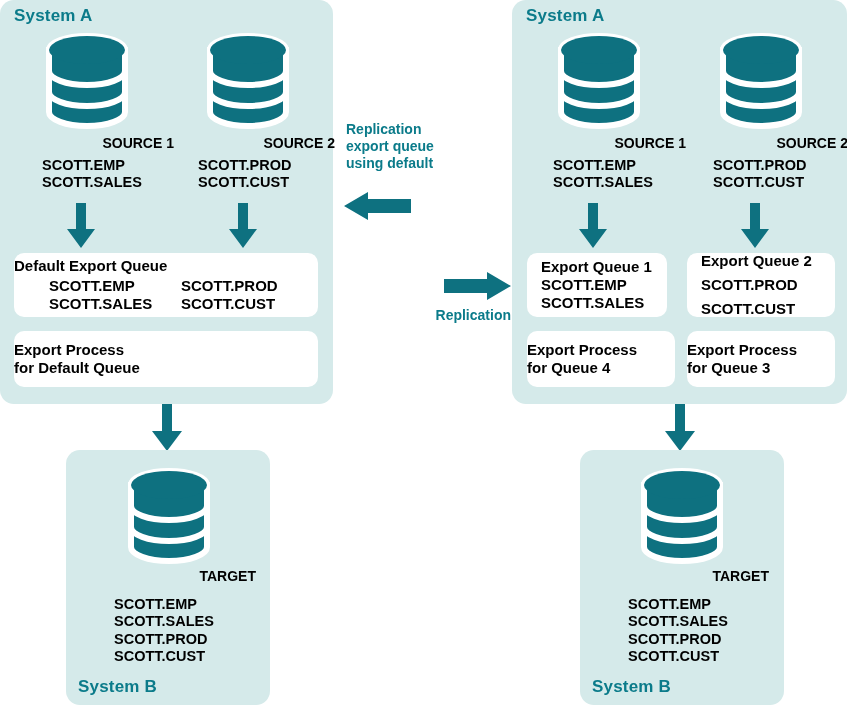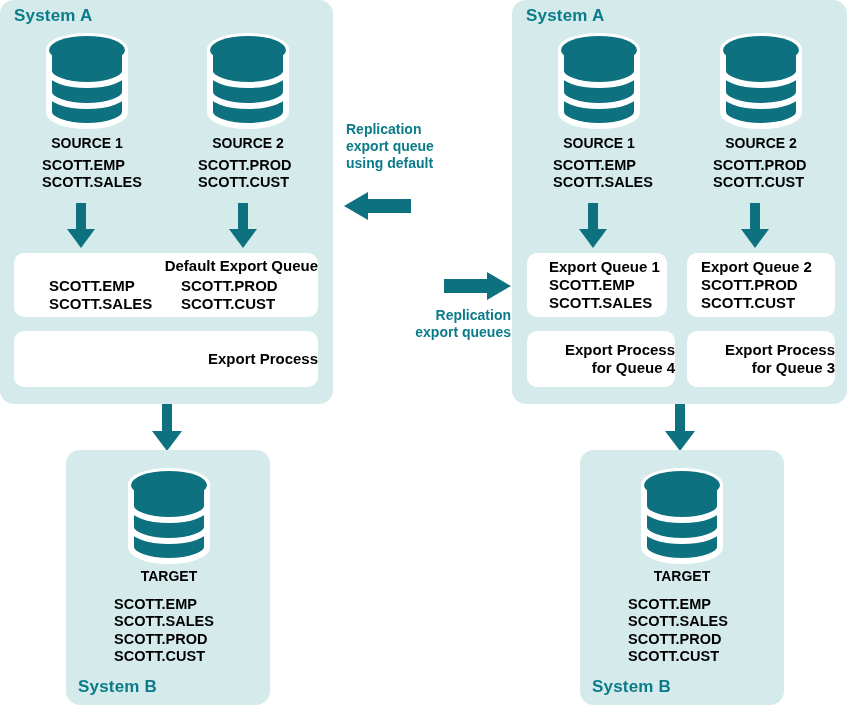--- a/index.html
+++ b/index.html
@@ -14,27 +14,27 @@
     position:absolute;color:#0b7b8a;font-weight:bold;font-size:17px;
     letter-spacing:.2px;white-space:nowrap;
   }
   .wbox{
     position:absolute;background:#ffffff;border-radius:10px;
     display:flex;flex-direction:column;justify-content:center;
   }
   .wbox .line{
     color:#000;font-weight:bold;font-size:15px;line-height:1.22;
   }
-  .center{text-align:right;}
+  .center{text-align:left;}
   .db{
     position:absolute;
   }
   .cap{
     position:absolute;color:#000;font-weight:bold;font-size:14px;
-    text-align:center;white-space:nowrap;
+    text-align:right;white-space:nowrap;
   }
   .tbl{
     position:absolute;color:#000;font-weight:bold;font-size:14.5px;
     line-height:1.2;white-space:nowrap;
   }
   .arrow-down{position:absolute;}
   .arrow-h{position:absolute;}
   .note{
     position:absolute;color:#0b7b8a;font-weight:bold;font-size:14px;
     line-height:1.22;
@@ -103,20 +103,21 @@
     </div>
     <div class="qcol2" style="width:130px;text-align:left;">
       <div class="line">SCOTT.PROD</div>
       <div class="line">SCOTT.CUST</div>
     </div>
   </div>
 </div>
 
 <div class="wbox" style="left:14px;top:331px;width:304px;height:56px;">
   <div class="line center">Export Process</div>
+  <div class="line center">for Default Queue</div>
 </div>
 
 <div class="arrow-down" style="left:151px;top:404px;">
   <svg width="32" height="48" viewBox="0 0 32 48">
     <polygon points="11,0 21,0 21,27 31,27 16,47 1,27 11,27" fill="#0e7180"></polygon>
   </svg>
 </div>
 
 <div class="panel" style="left:66px;top:450px;width:204px;height:255px;">
 </div>
@@ -151,21 +152,20 @@
   </svg>
 </div>
 
 <div class="arrow-h" style="left:443px;top:270px;">
   <svg width="68" height="32" viewBox="0 0 68 32">
     <polygon points="68,16 44,2 44,9 1,9 1,23 44,23 44,30" fill="#0e7180"></polygon>
   </svg>
 </div>
 <div class="note" style="left:351px;top:307px;width:160px;text-align:right;">
   <div>Replication</div>
-  <div>export queues</div>
 </div>
 
 <div class="panel" style="left:512px;top:0px;width:335px;height:404px;">
 </div>
 <div class="panel-label" style="left:526px;top:6px;">System A</div>
 
 <div class="db" style="left:556px;top:32px;">
   <svg width="86" height="98" viewBox="0 0 86 98">
     <g>
       <ellipse cx="43" cy="18" rx="38" ry="14" fill="#0e7180" stroke="#ffffff" stroke-width="6"></ellipse>
@@ -202,27 +202,27 @@
 <div class="tbl" style="left:713px;top:157px;">
   <div>SCOTT.PROD</div>
   <div>SCOTT.CUST</div>
 </div>
 <div class="arrow-down" style="left:740px;top:203px;">
   <svg width="30" height="46" viewBox="0 0 30 46">
     <polygon points="10,0 20,0 20,26 29,26 15,45 1,26 10,26" fill="#0e7180"></polygon>
   </svg>
 </div>
 
-<div class="wbox" style="left:527px;top:253px;width:140px;height:64px;padding-left:22px;box-sizing:border-box;">
+<div class="wbox" style="left:527px;top:253px;width:140px;height:64px;padding-left:14px;box-sizing:border-box;">
   <div class="line">Export Queue 1</div>
   <div class="line">SCOTT.EMP</div>
   <div class="line">SCOTT.SALES</div>
 </div>
 
-<div class="wbox" style="left:687px;top:253px;width:148px;height:64px;padding-left:14px;box-sizing:border-box;">
+<div class="wbox" style="left:687px;top:253px;width:148px;height:64px;padding-left:14px;box-sizing:border-box;gap:6px;">
   <div class="line">Export Queue 2</div>
   <div class="line">SCOTT.PROD</div>
   <div class="line">SCOTT.CUST</div>
 </div>
 
 <div class="wbox" style="left:527px;top:331px;width:148px;height:56px;">
   <div class="line center">Export Process</div>
   <div class="line center">for Queue 4</div>
 </div>
 

